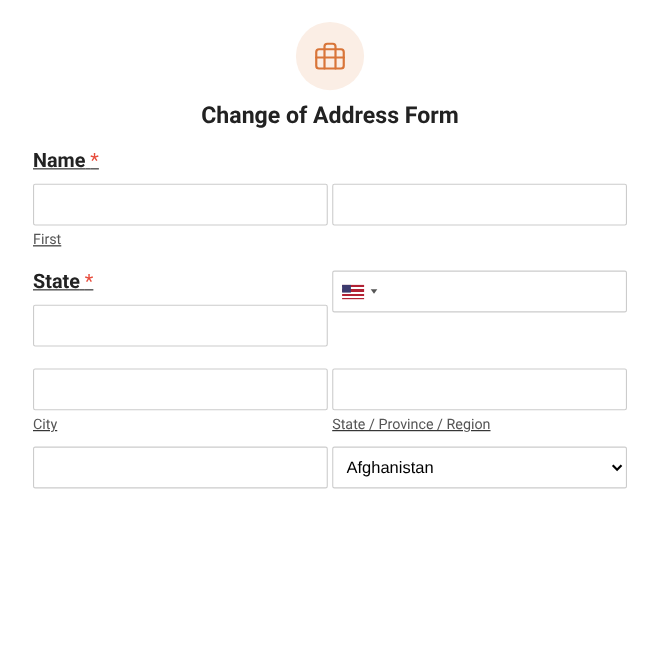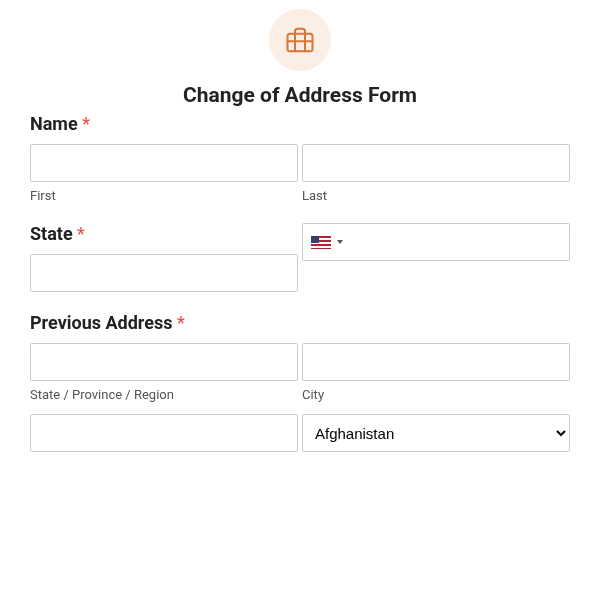--- a/index.html
+++ b/index.html
@@ -7,40 +7,41 @@
       font-family: -apple-system, BlinkMacSystemFont, "Segoe UI", Roboto, Helvetica, Arial, sans-serif;
       background: #fff;
       width: 600px;
       height: 600px;
       overflow: hidden;
       padding: 0 30px;
       color: #222;
     }
     .header {
       text-align: center;
-      padding-top: 9px;
-      margin-bottom: 6px;
+      padding-top: 20px;
+      margin-bottom: 18px;
     }
     .icon-circle {
       width: 62px;
       height: 62px;
       border-radius: 50%;
       background: #fbeee5;
       margin: 0 auto 12px;
       display: flex;
       align-items: center;
       justify-content: center;
     }
     .form-title {
       font-size: 21px;
       font-weight: 700;
       color: #222;
     }
     .section {
       margin-bottom: 20px;
+      text-decoration: underline;
     }
     .label {
       font-size: 18px;
       font-weight: 700;
       color: #222;
       margin-bottom: 10px;
       display: block;
     }
     .required {
       color: #e74c3c;
@@ -134,21 +135,20 @@
     <span>Name</span>
     <span class="required">*</span>
   </label>
   <div class="row">
     <div class="col">
       <input class="input" type="text" style="">
       <span class="sublabel">First</span>
     </div>
     <div class="col">
       <input class="input" type="text" style="">
-      <span class="sublabel">Last</span>
     </div>
   </div>
 </div>
 
 <div class="section">
   <div class="row">
     <div class="col">
       <label class="label">
         <span>State</span>
         <span class="required">*</span>
@@ -158,32 +158,28 @@
     <div class="col">
       <div class="phone-wrap">
         <span class="flag"></span>
         <span class="caret"></span>
       </div>
     </div>
   </div>
 </div>
 
 <div class="section">
-  <label class="label">
-    <span>Previous Address</span>
-    <span class="required">*</span>
-  </label>
   <div class="row addr-block">
     <div class="col">
       <input class="input" type="text" style="">
-      <span class="sublabel">State / Province / Region</span>
+      <span class="sublabel">City</span>
     </div>
     <div class="col">
       <input class="input" type="text" style="">
-      <span class="sublabel">City</span>
+      <span class="sublabel">State / Province / Region</span>
     </div>
   </div>
   <div class="row">
     <div class="col">
       <input class="input" type="text" style="">
     </div>
     <div class="col">
       <select class="select">
         <option>Afghanistan</option>
       </select>

